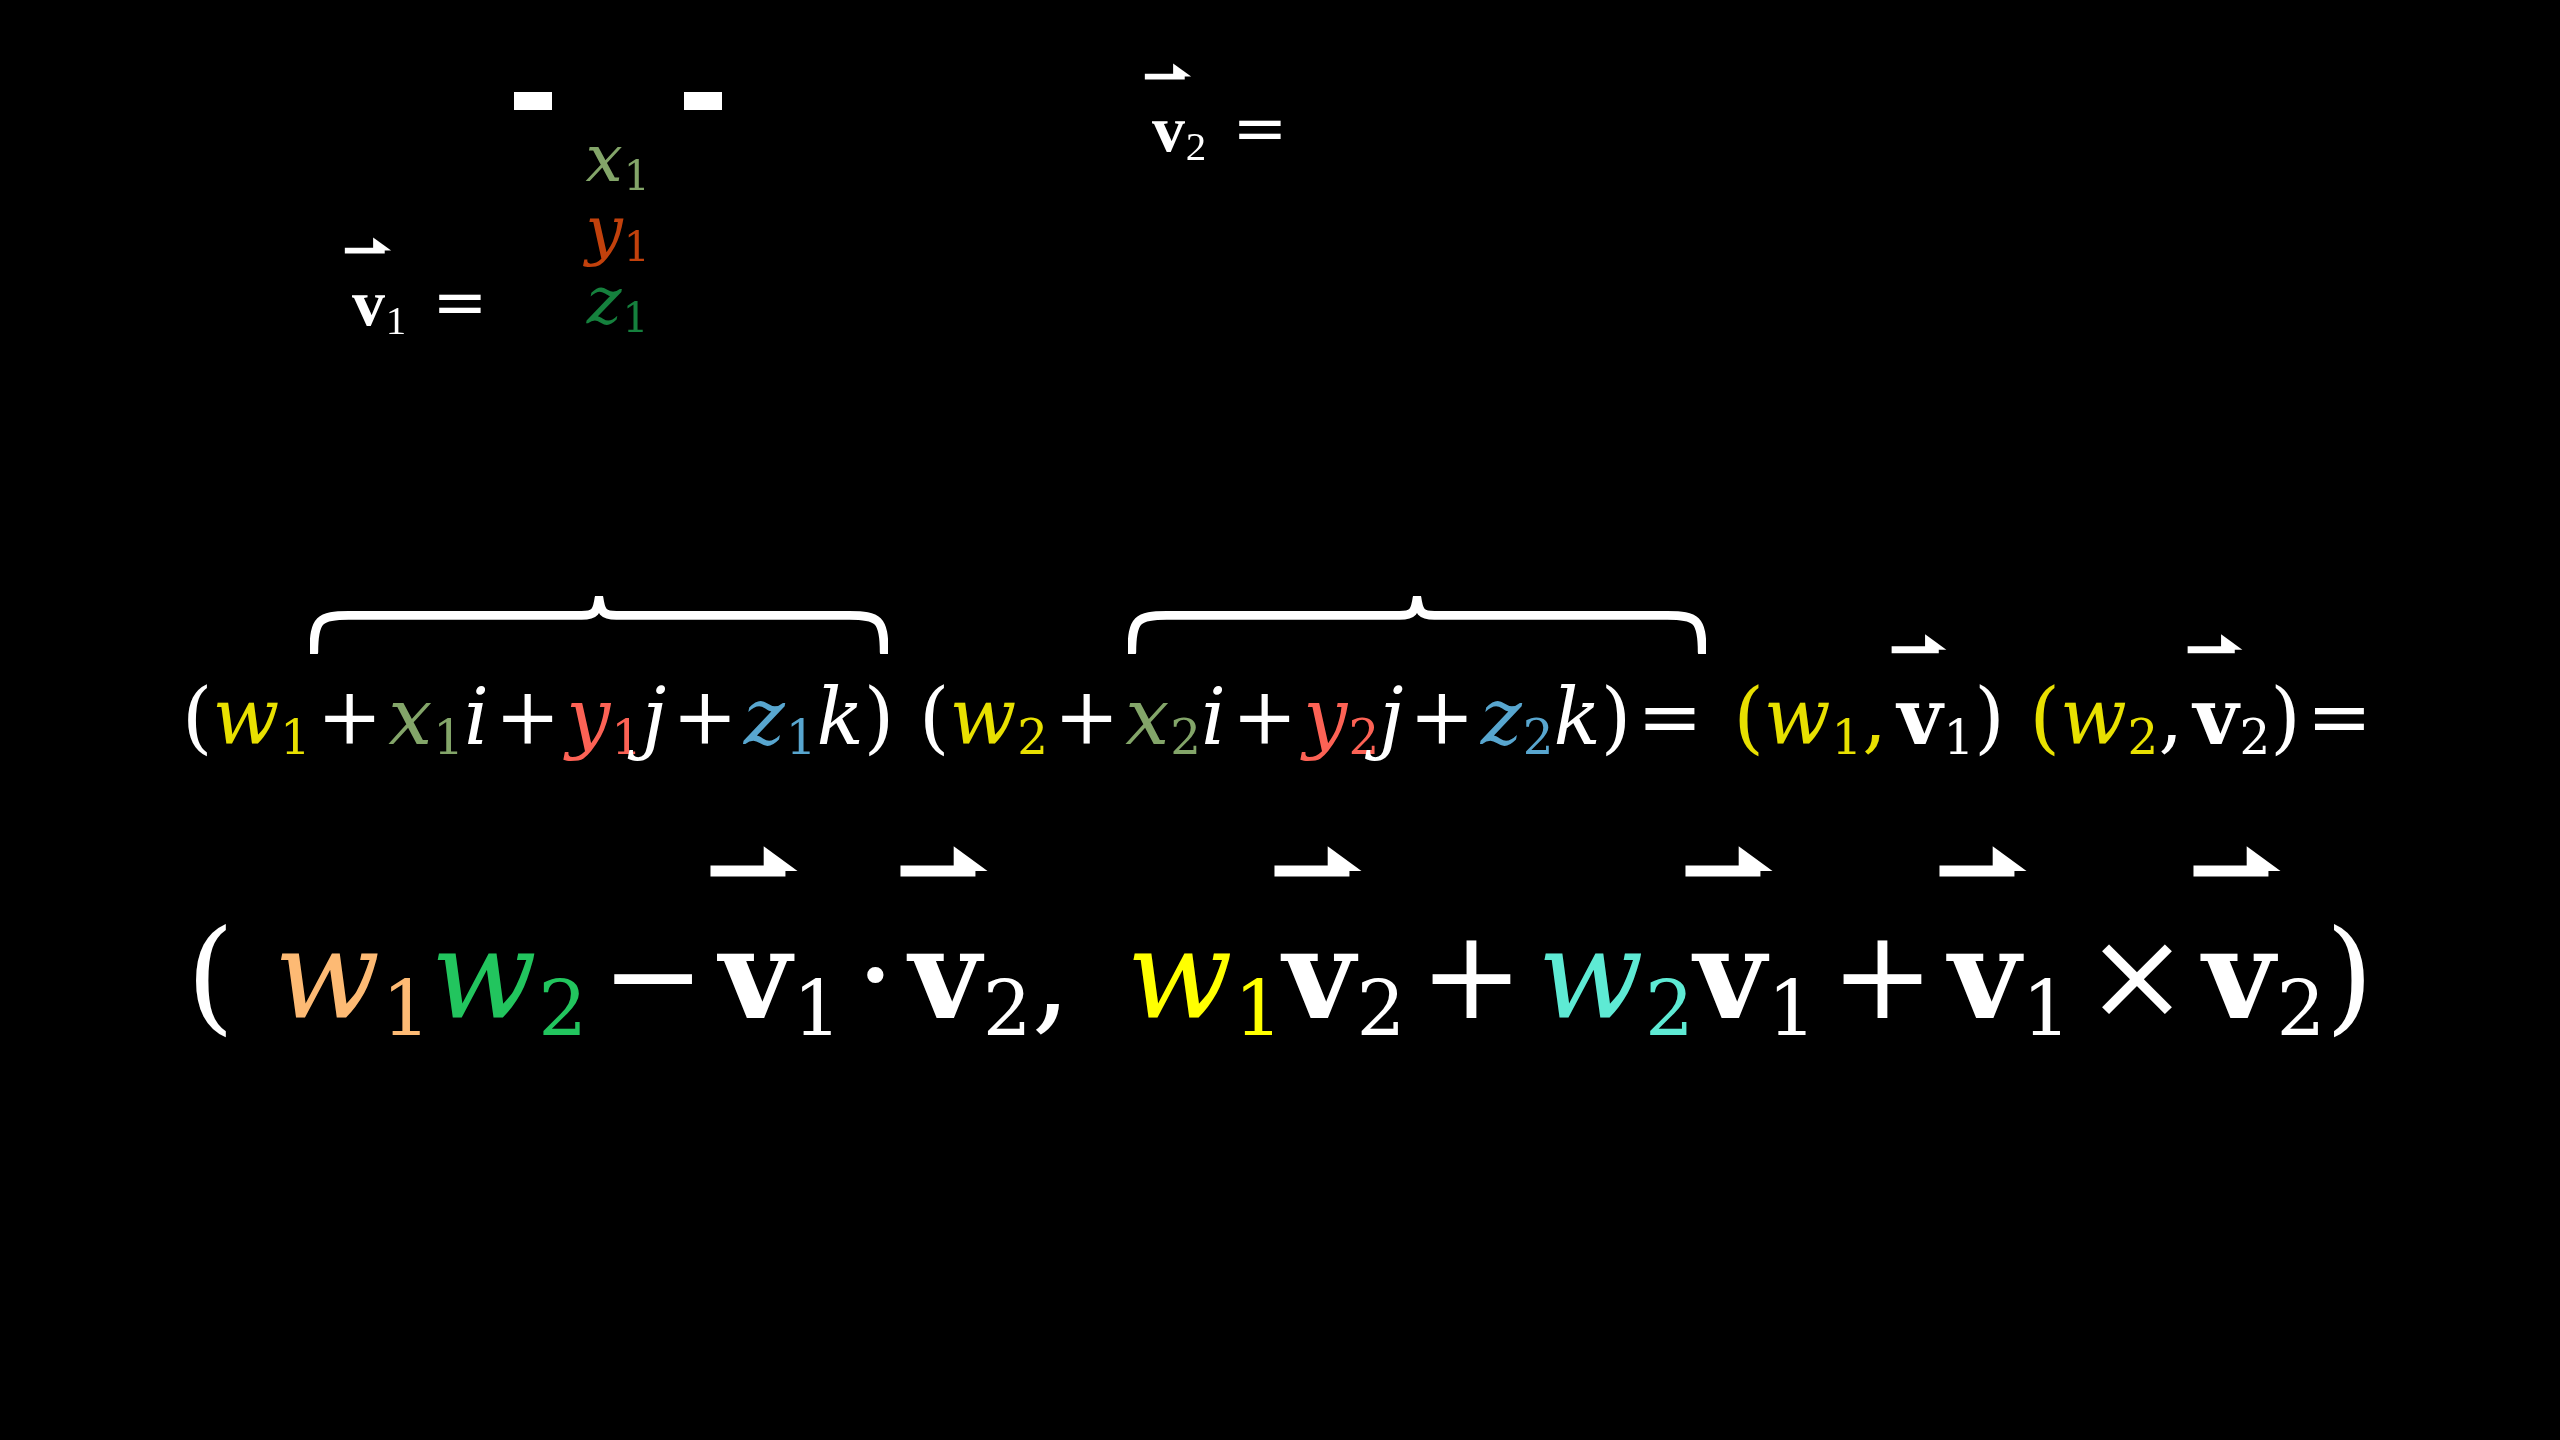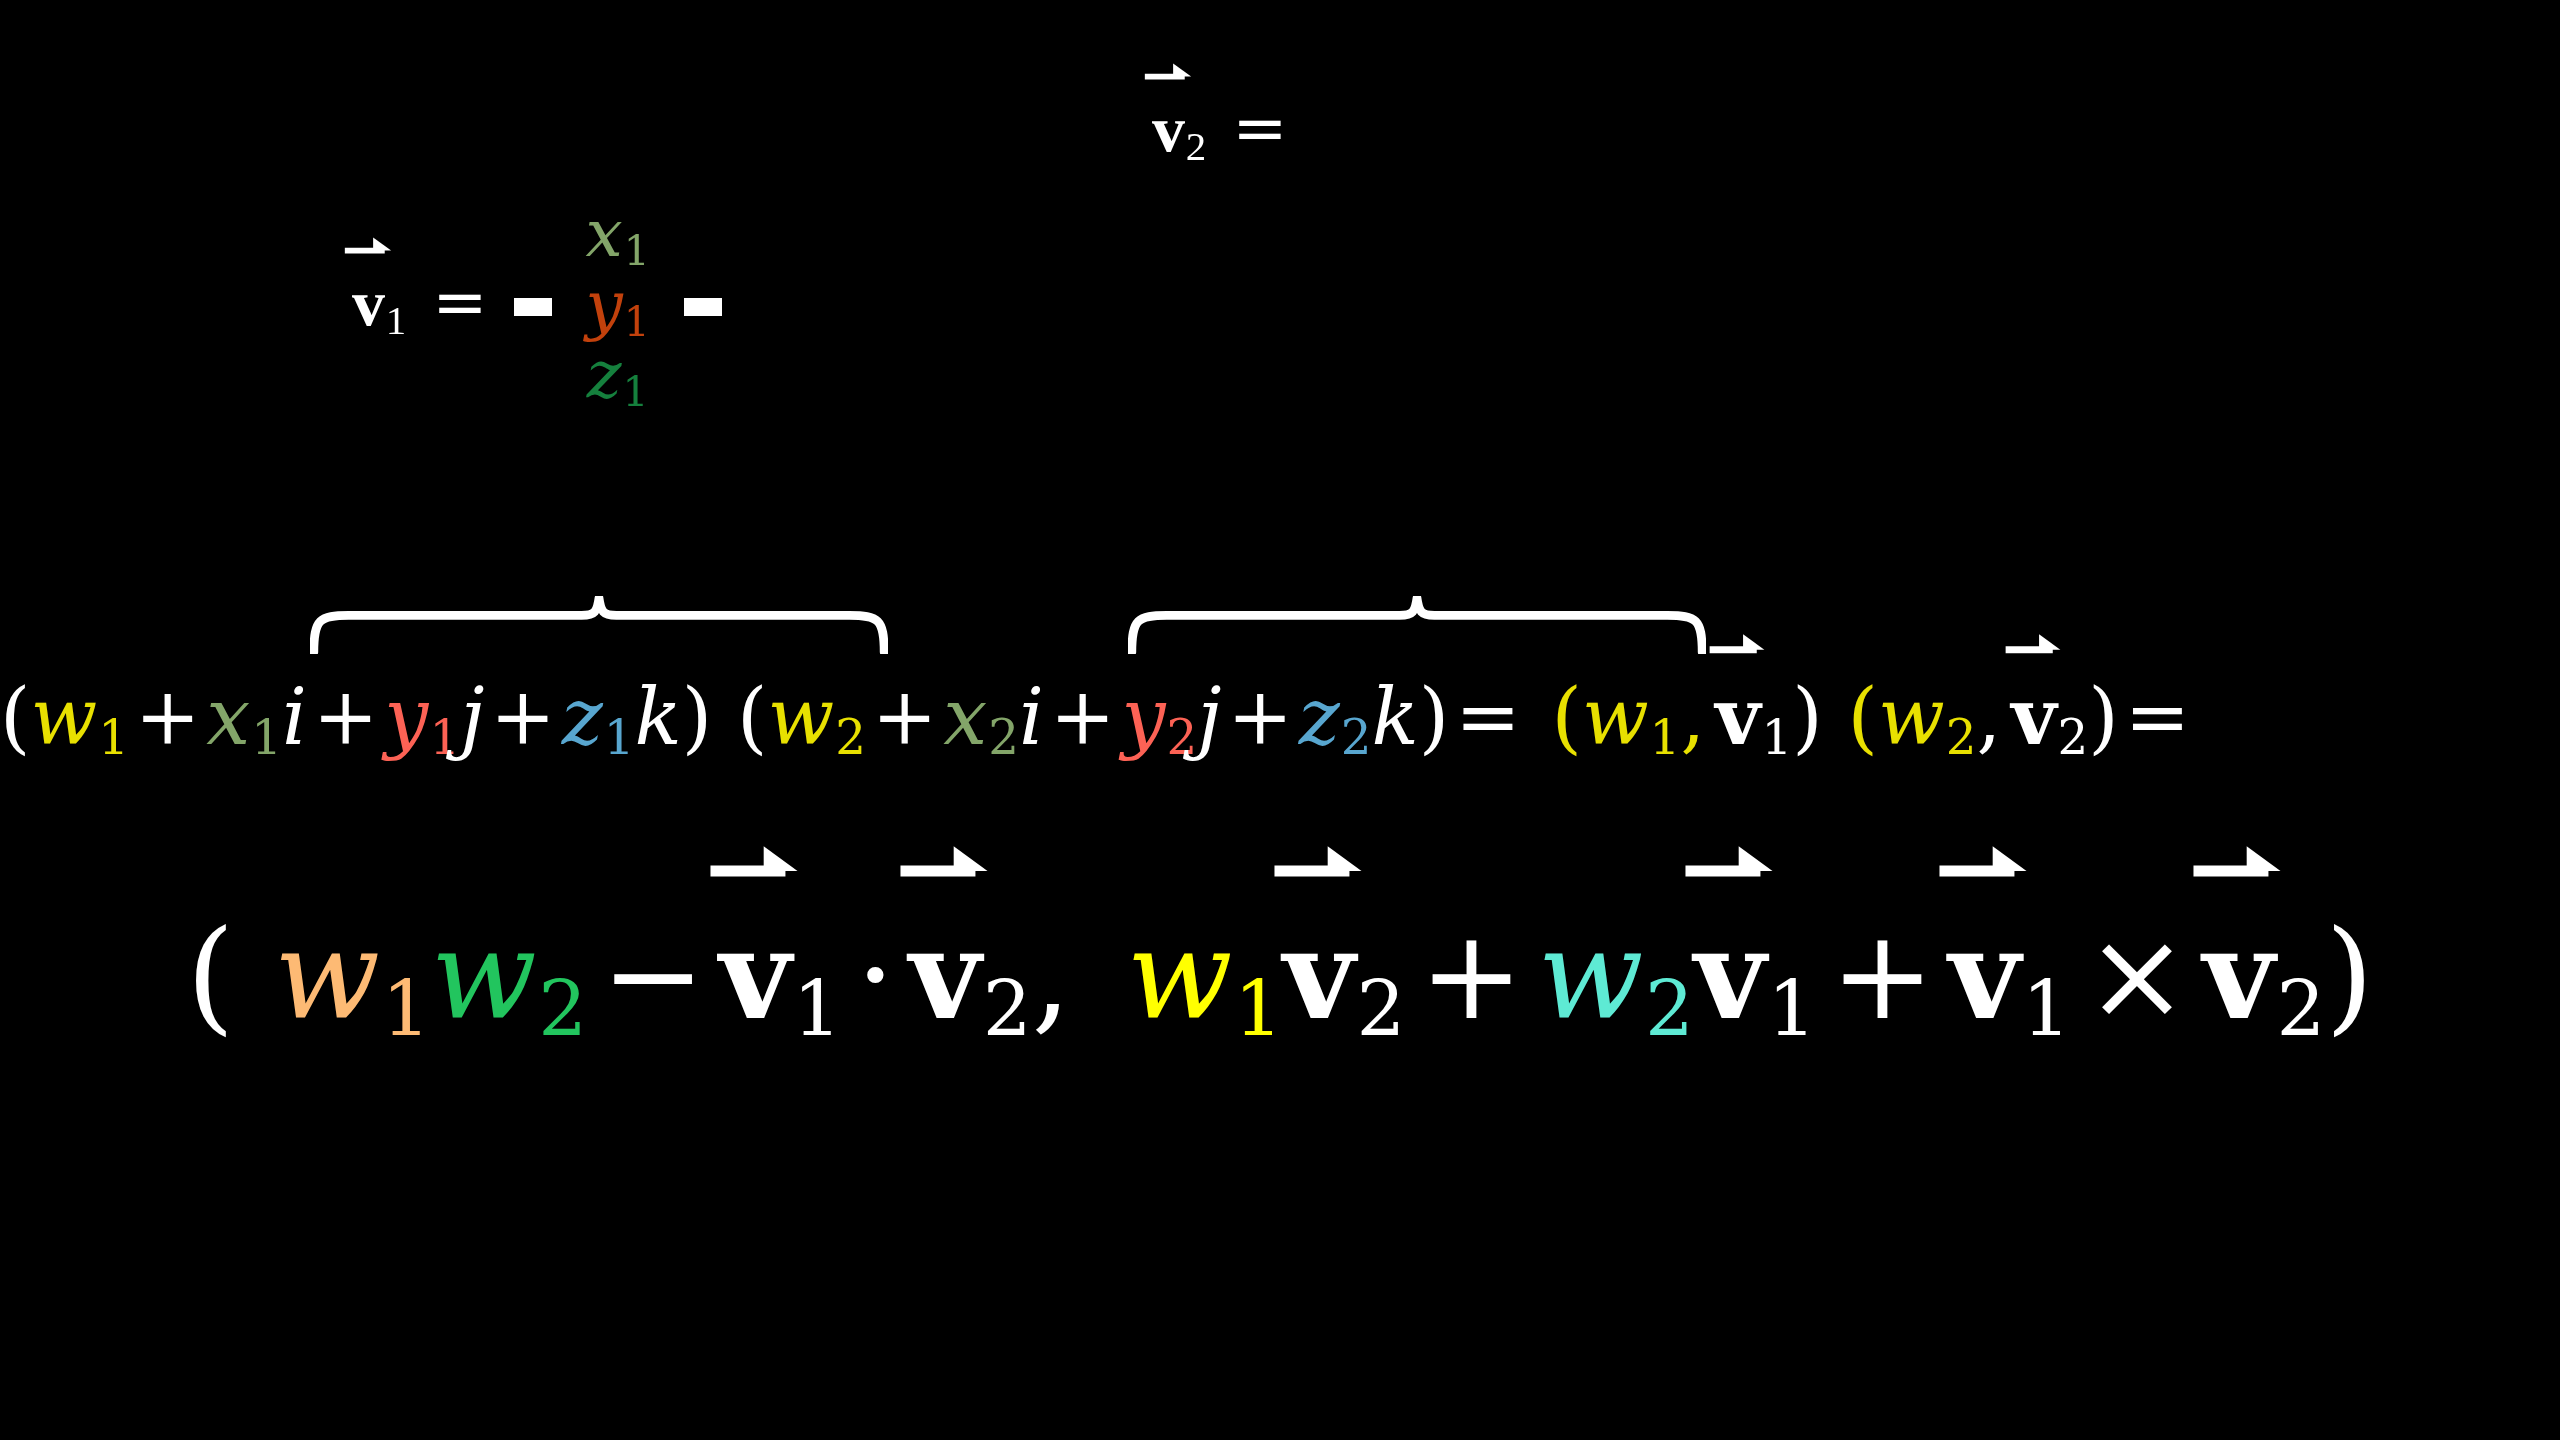--- a/index.html
+++ b/index.html
@@ -68,21 +68,21 @@
   }
   .vec-def .eq {
     font-size: 66px;
     line-height: 1;
     margin-bottom: 10px;
   }
 
   
   .matrix {
     display: flex;
-    align-items: center;
+    align-items: flex-start;
     height: 430px;
   }
   .brk {
     width: 38px;
     border-top: 9px solid #ffffff;
     border-bottom: 9px solid #ffffff;
     box-sizing: border-box;
   }
   .brk.left  { border-left: 10px solid #ffffff; }
   .brk.right { border-right: 10px solid #ffffff; }
@@ -107,20 +107,21 @@
   .brace svg { display: block; width: 100%; height: 100%; }
   #brace-1 { left: 310px;  top: 596px; width: 578px; }
   #brace-2 { left: 1128px; top: 596px; width: 578px; }
 
   
   #expand-line {
     position: absolute;
     top: 668px;
     left: 0;
     width: 2560px;
+    text-align: center;
     font-size: 78px;
     line-height: 1.12;
     white-space: nowrap;
   }
   #expand-line .op { padding: 0 6px; }
 
   
   #result-line {
     position: absolute;
     top: 900px;

